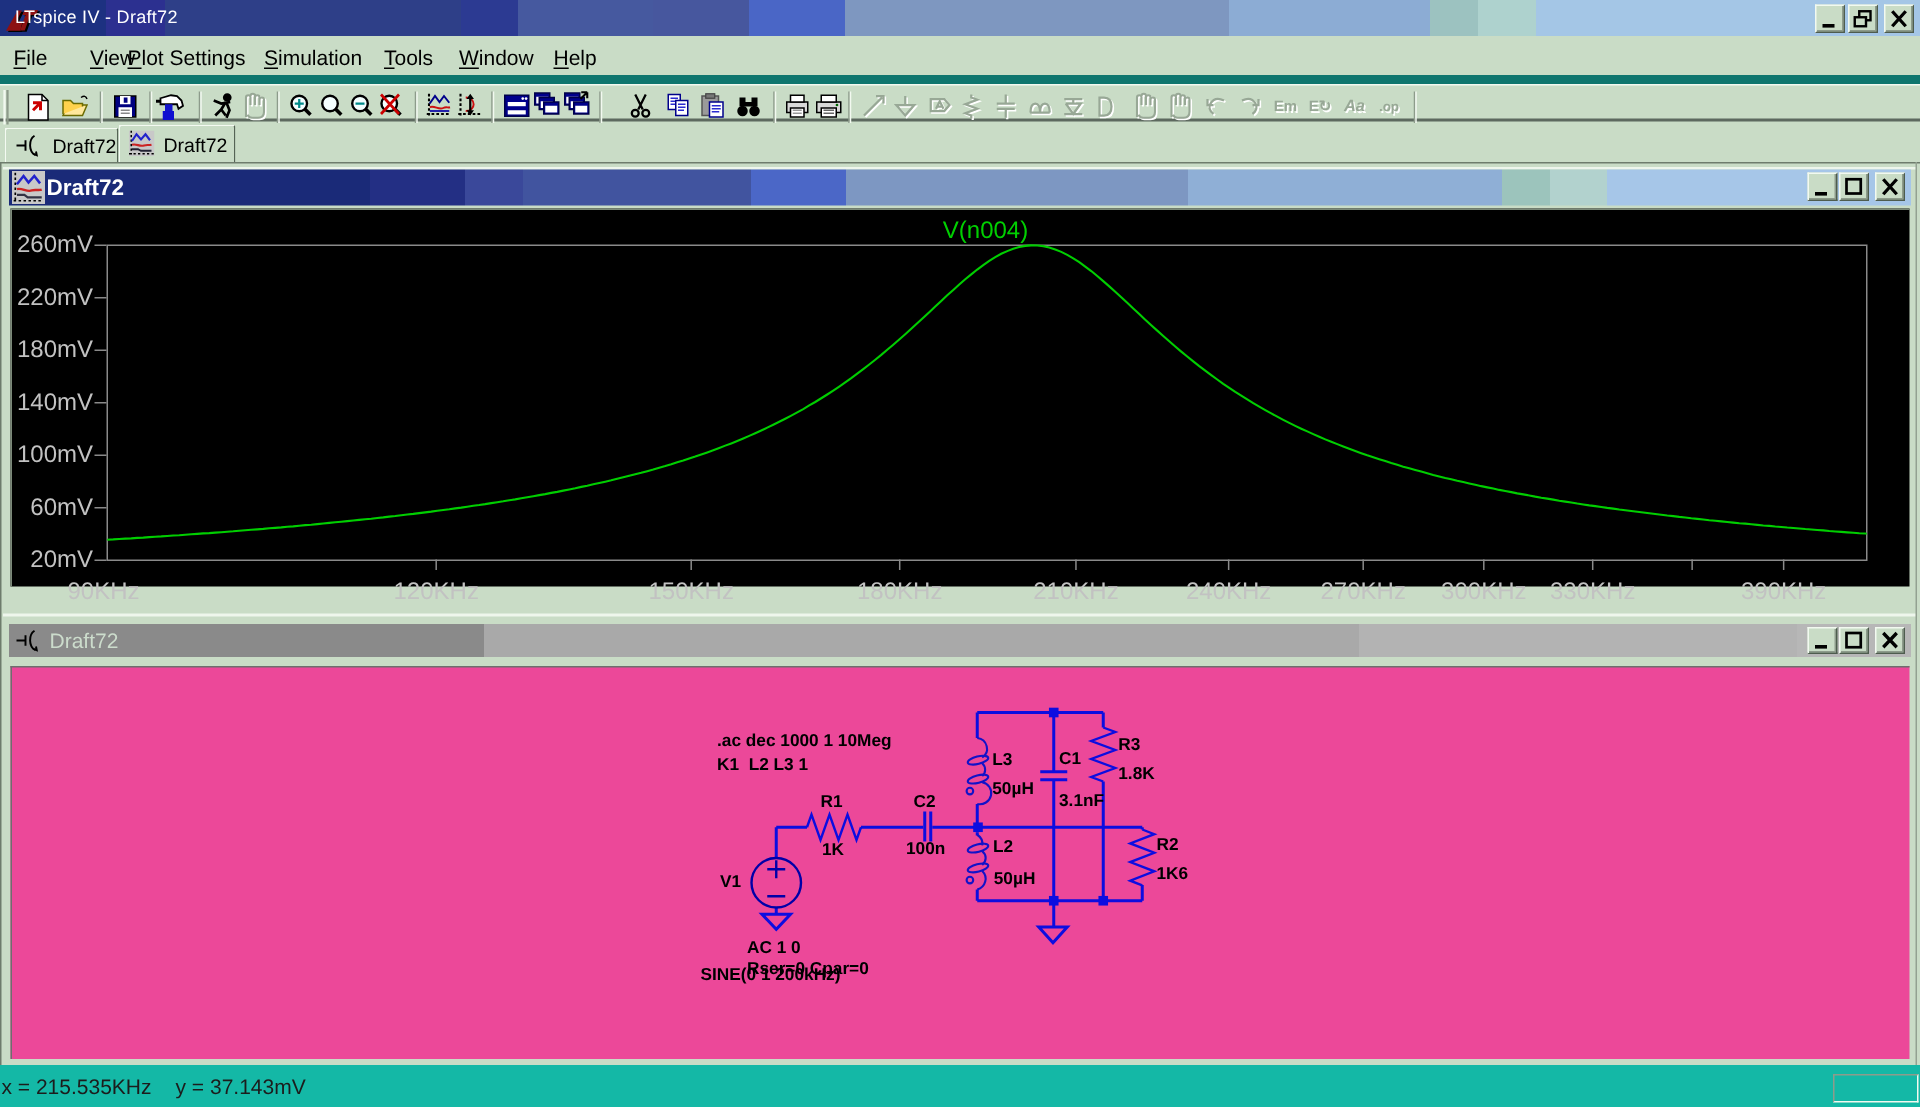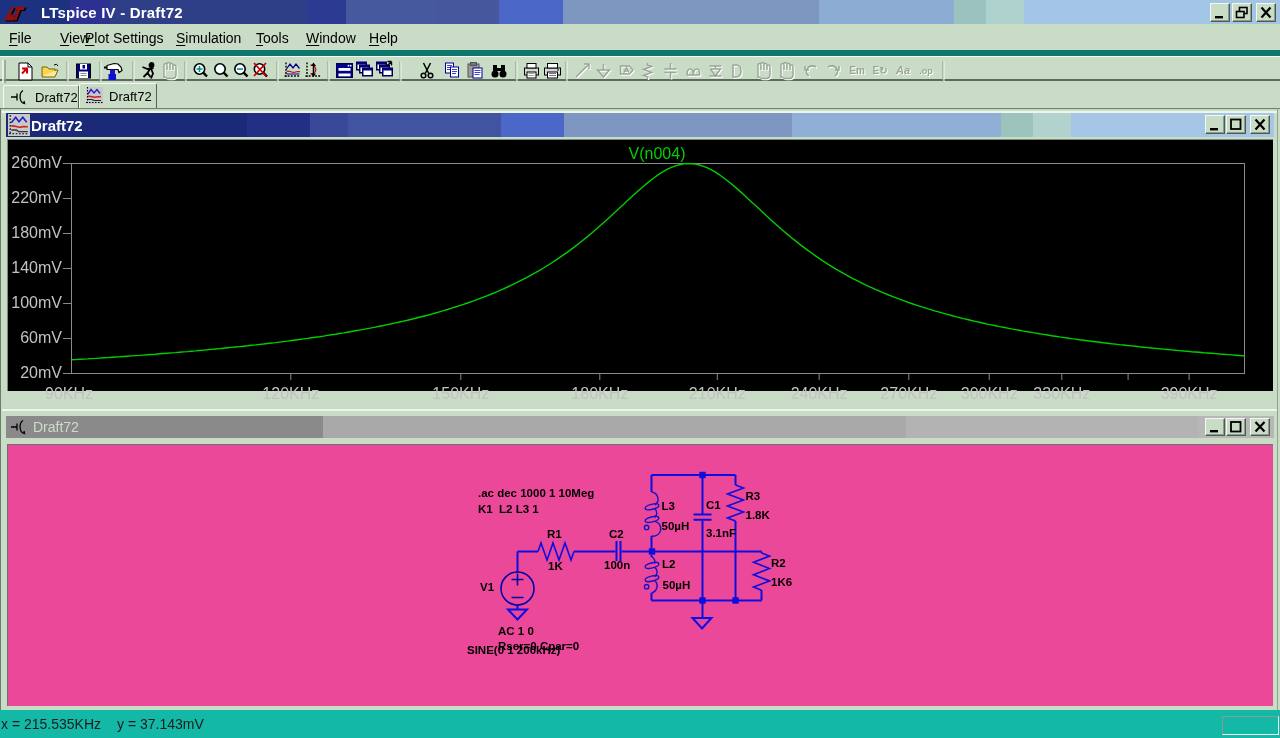--- a/index.html
+++ b/index.html
@@ -1,17 +1,17 @@
 <!DOCTYPE html>
 <html><head><meta charset="utf-8"><style>
 *{margin:0;padding:0;box-sizing:border-box}
 html,body{width:1280px;height:738px;overflow:hidden;font-family:"Liberation Sans",sans-serif;background:#c9dcc6}
 .abs{position:absolute}
 #titlebar{left:0;top:0;width:1280px;height:24px;background:linear-gradient(90deg,#1d3181 0%,#1d3181 5.5%,#2c3090 5.5%,#2c3090 8.6%,#2e3f88 8.6%,#2e3f88 24%,#2c3a92 24%,#2c3a92 27%,#46599f 27%,#46599f 34%,#47579e 34%,#47579e 39%,#4a66c6 39%,#4a66c6 44%,#7e97c0 44%,#7e97c0 64%,#8cacd4 64%,#8cacd4 74.5%,#9cc2c0 74.5%,#9cc2c0 77%,#aed2ce 77%,#aed2ce 80%,#a4c6e6 80%,#a4c6e6 100%)}
-#titletxt{left:41px;top:4px;color:#fff;font-size:15px;font-weight:bold;letter-spacing:0.2px}
+#titletxt{left:10px;top:4px;color:#fff;font-size:12px;font-weight:normal;letter-spacing:0.2px}
 .wbtn{position:absolute;background:#c9dcc6;border-top:1px solid #f2f9f0;border-left:1px solid #f2f9f0;border-right:1px solid #4e5c4e;border-bottom:1px solid #4e5c4e;box-shadow:inset -1px -1px 0 #8d9b8b}
 #menubar{left:0;top:24px;width:1280px;height:26px;font-size:14px;color:#000}
 .mi{position:absolute;top:6px}
 .mi u{text-decoration:underline;text-underline-offset:2px}
 #toolbar{left:0;top:50px;width:1280px;height:31px;border-top:6px solid #0f766e;border-bottom:2px solid #5d695f;box-shadow:inset 0 1px 0 #f2f9f0}
 #tabbar{left:0;top:81px;width:1280px;height:27px}
 .tab{position:absolute;background:#c9dcc6;border-top:1px solid #f4faf2;border-left:1px solid #f4faf2;border-right:1px solid #556355;border-top-left-radius:2px;border-top-right-radius:2px}
 #tabline{left:0;top:106px;width:1280px;height:1px;background:#f4faf2;position:absolute}
 #mdi{left:0;top:108px;width:1280px;height:602px;background:#c9dcc6;border-top:1px solid #6e7c6c;border-left:1px solid #6e7c6c}
 #wavetitle{left:6px;top:113px;width:1268px;height:24px;background:linear-gradient(90deg,#1a2a78 0%,#1a2a78 19%,#232f84 19%,#232f84 24%,#3a489a 24%,#3a489a 27%,#41549f 27%,#41549f 39%,#4b67c7 39%,#4b67c7 44%,#7d97c2 44%,#7d97c2 62%,#8fafd6 62%,#8fafd6 78.5%,#9cc4bc 78.5%,#9cc4bc 81%,#b2d2ce 81%,#b2d2ce 84%,#a6c6e8 84%,#a6c6e8 100%)}

